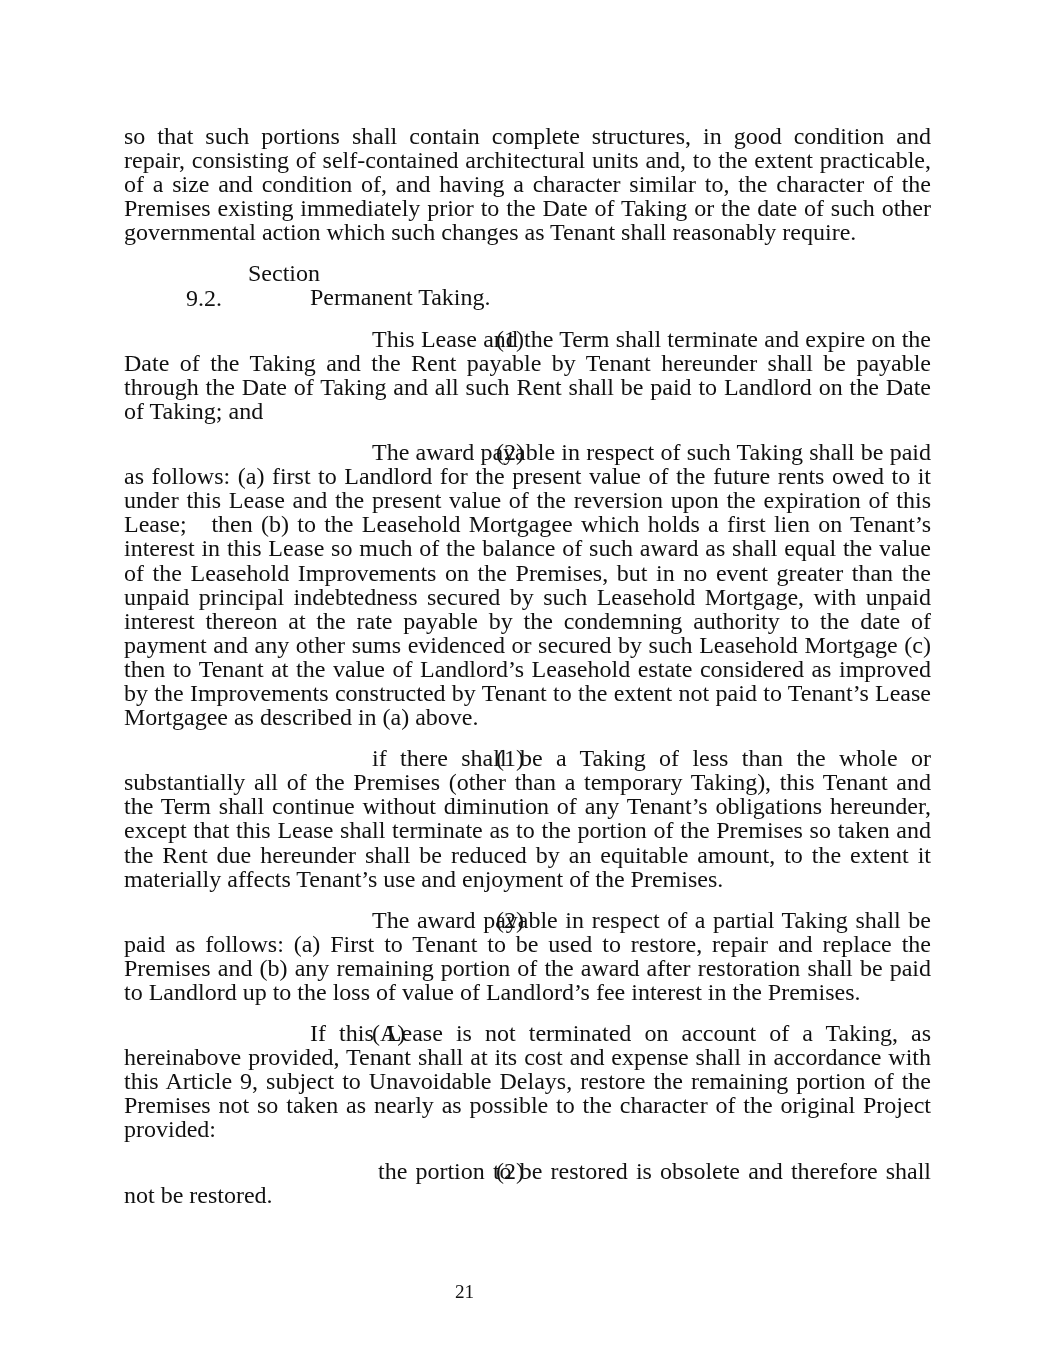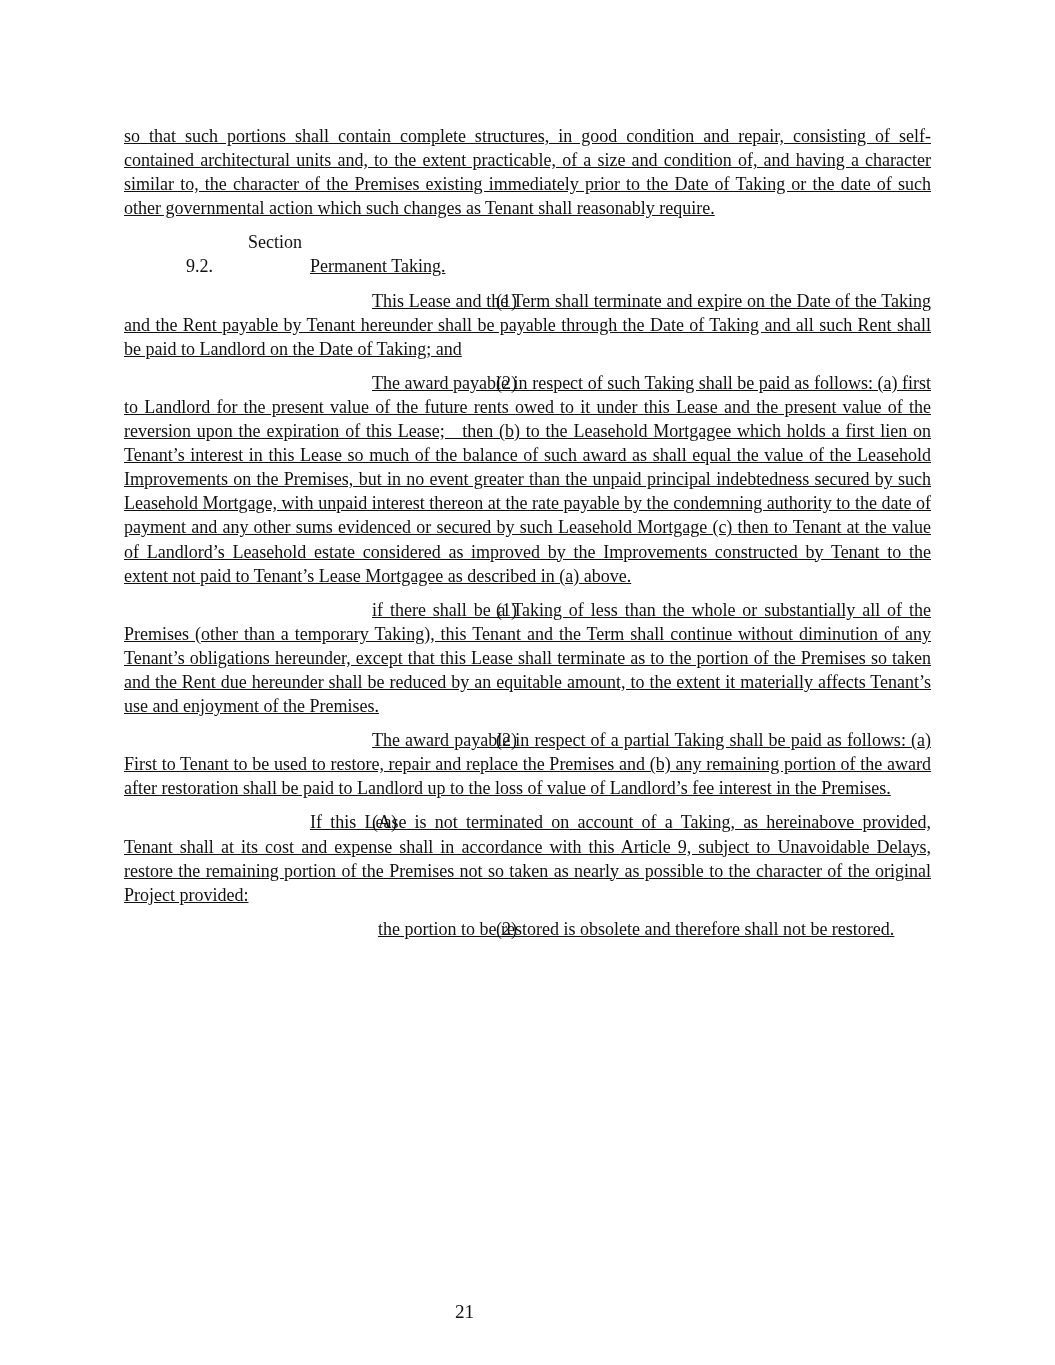--- a/index.html
+++ b/index.html
@@ -13,50 +13,49 @@
       position: relative;
       overflow: hidden;
       font-family: "Liberation Serif", "DejaVu Serif", serif;
       color: #111111;
     }
     .page {
       position: absolute;
       left: 124px;
       top: 124px;
       width: 807px;
-      font-size: 18px;
+      font-size: 24px;
       line-height: 24.1px;
-      text-decoration: underline;
     }
     p {
       margin: 0 0 10px 0;
       text-align: justify;
       text-justify: inter-word;
     }
     .lbl {
       display: inline-block;
+      margin-top: 7px;
     }
     .sec {
       text-indent: 62px;
     }
     .sec .lbl { width: 124px; }
     .lvl1 { text-indent: 124px; }
     .lvl1 .lbl { width: 62px; }
     .lvl2 { text-indent: 186px; }
     .lvl2 .lbl { width: 62px; }
     .lvl2w .lbl { width: 68px; }
     .page-number {
       position: absolute;
       left: 0;
       width: 929px;
       top: 1280px;
       text-align: center;
       font-size: 19.2px;
       line-height: 24px;
-      margin-top: 20px;
     }
   </style>
 </head>
 <body>
 
 <div class="page">
 
   <p>so that such portions shall contain complete structures, in good condition and repair, consisting of self-contained architectural units and, to the extent practicable, of a size and condition of, and having a character similar to, the character of the Premises existing immediately prior to the Date of Taking or the date of such other governmental action which such changes as Tenant shall reasonably require.</p>
 
   <p class="sec">

